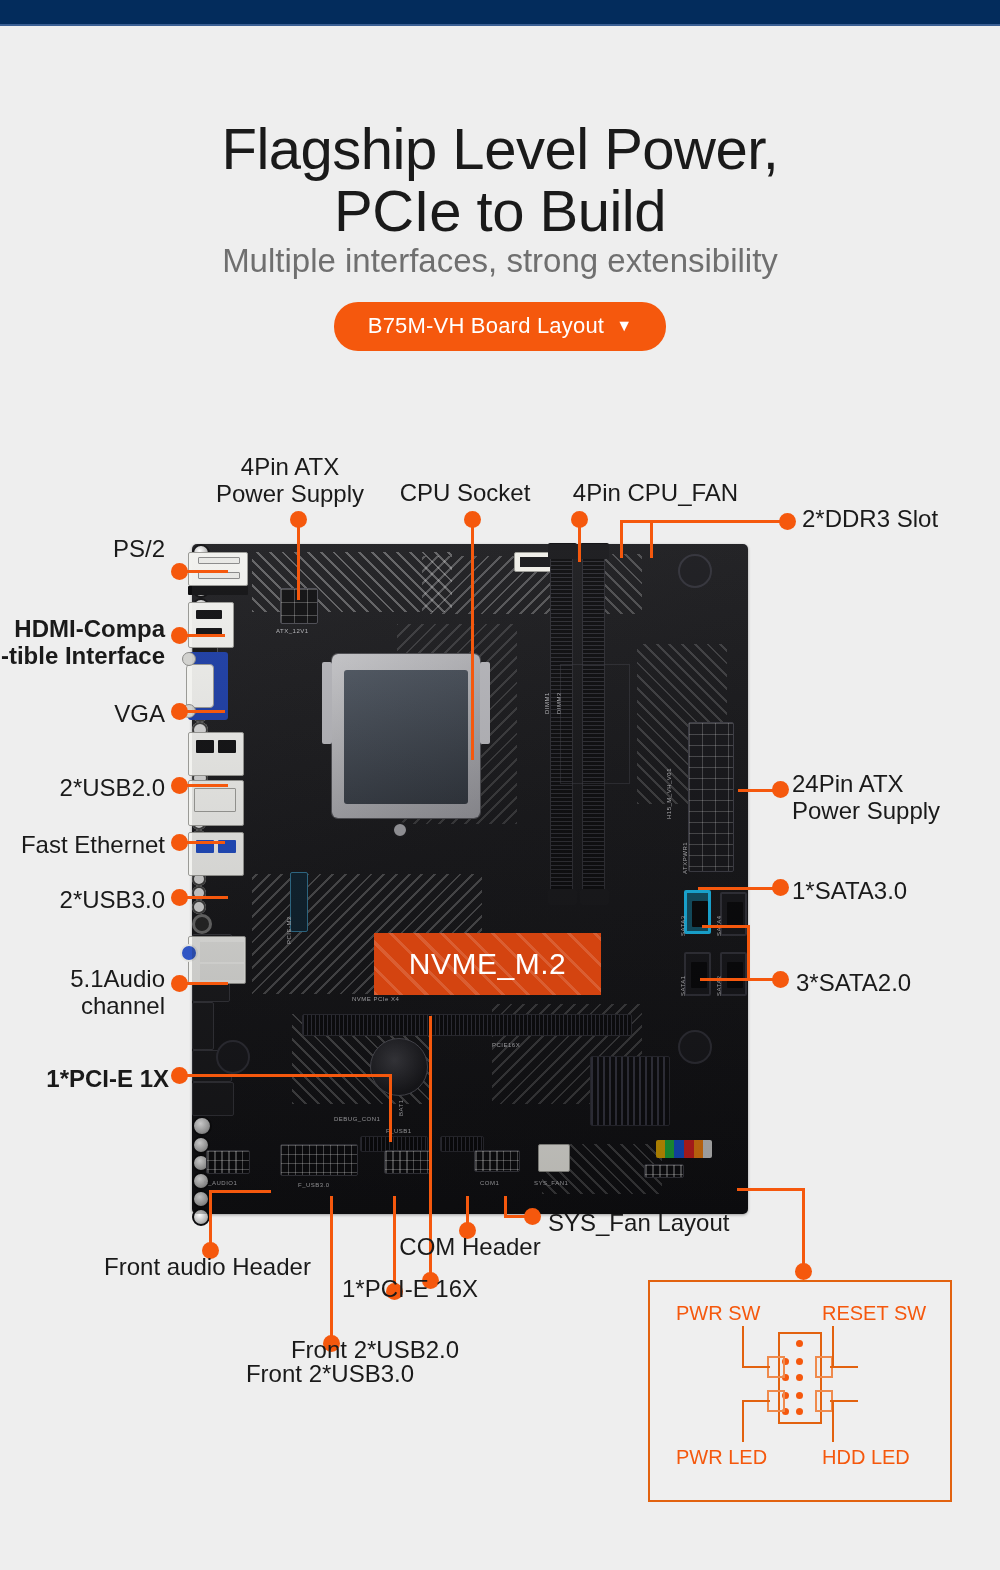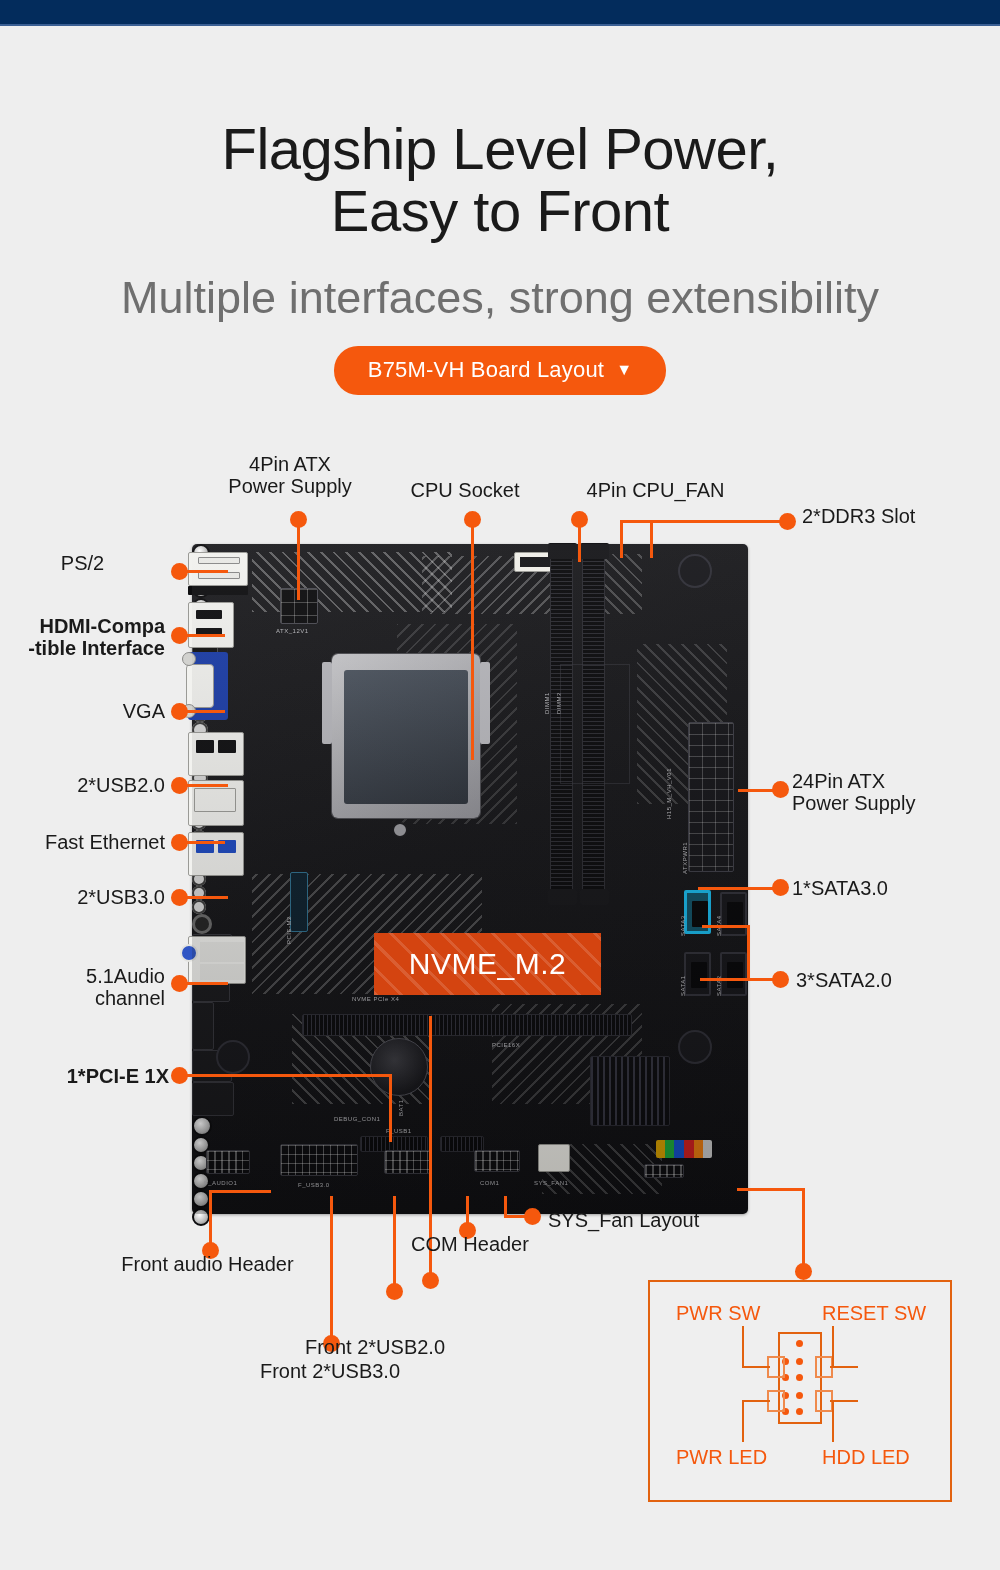--- a/index.html
+++ b/index.html
@@ -21,21 +21,21 @@
     background:#3a5f93;
   }
 
   
   .header { position:absolute; left:0; top:26px; width:1000px; text-align:center; }
   .title {
     font-size:58px; line-height:62px; color:#1a1a1a; font-weight:400;
     margin-top:92px; letter-spacing:-0.5px;
   }
   .subtitle {
-    font-size:45px; color:#6f6f6f; margin-top:30px; font-weight:400;
+    font-size:33px; color:#6f6f6f; font-weight:400;
   }
   .pill-wrap { margin-top:22px; }
   .pill {
     display:inline-block; background:#f5580d; color:#ffffff;
     font-size:22px; padding:11px 34px 12px 34px; border-radius:24px;
     letter-spacing:0.2px;
   }
   .pill .caret { font-size:16px; margin-left:12px; position:relative; top:-2px; }
 
   
@@ -144,21 +144,21 @@
   .nvme-banner{
     position:absolute; left:374px; top:933px; width:227px; height:62px;
     background:#d44410;
     background-image:repeating-linear-gradient(45deg, rgba(255,255,255,.14) 0 3px, transparent 3px 18px);
     display:flex; align-items:center; justify-content:center;
   }
   .nvme-banner span{ color:#fff; font-size:30px; letter-spacing:.5px; font-weight:400; }
 
   
   .lbl {
-    position:absolute; color:#1a1a1a; font-size:20px; line-height:22px; white-space:pre-line;
+    position:absolute; color:#1a1a1a; font-size:24px; line-height:27px; white-space:pre-line;
   }
   .lbl.r { text-align:right; }
   .lbl.c { text-align:center; }
   .dot {
     position:absolute; width:17px; height:17px; border-radius:50%; background:#f5580d;
   }
   .ln { position:absolute; background:#f5580d; }
   .ln.h { height:3px; }
   .ln.v { width:3px; }
 
@@ -178,21 +178,21 @@
 </style>
 </head>
 <body>
 
 <div class="topbar"></div>
 <div class="topbar-edge"></div>
 
 <div class="header">
   <div class="title">
     <div>Flagship Level Power,</div>
-    <div>Easy to Front</div>
+    <div>PCIe to Build</div>
   </div>
   <div class="subtitle">Multiple interfaces, strong extensibility</div>
   <div class="pill-wrap">
     <div class="pill"><span>B75M-VH  Board Layout</span><span class="caret">▼</span></div>
   </div>
 </div>
 
 <div class="stage">
 
   <div class="pcb">
@@ -365,21 +365,21 @@
   <div class="lbl c" style="left:568px;top:479px;width:175px;">4Pin CPU_FAN</div>
   <div class="ln v" style="left:578px;top:520px;height:42px;"></div>
   <div class="dot" style="left:571px;top:511px;"></div>
 
   <div class="ln v" style="left:620px;top:520px;height:38px;"></div>
   <div class="ln v" style="left:650px;top:520px;height:38px;"></div>
   <div class="ln h" style="left:620px;top:520px;width:165px;"></div>
   <div class="dot" style="left:779px;top:513px;"></div>
   <div class="lbl" style="left:802px;top:505px;width:200px;">2*DDR3 Slot</div>
 
-  <div class="lbl r" style="left:0px;top:552px;width:165px;text-align:center;">PS/2</div>
+  <div class="lbl r" style="left:0px;top:535px;width:165px;">PS/2</div>
   <div class="ln h" style="left:183px;top:570px;width:45px;"></div>
   <div class="dot" style="left:171px;top:563px;"></div>
 
   <div class="lbl r" style="left:0px;top:615px;width:165px;font-weight:bold;">HDMI-Compa
 -tible Interface</div>
   <div class="ln h" style="left:183px;top:634px;width:42px;"></div>
   <div class="dot" style="left:171px;top:627px;"></div>
 
   <div class="lbl r" style="left:0px;top:700px;width:165px;">VGA</div>
   <div class="ln h" style="left:183px;top:710px;width:42px;"></div>
@@ -430,20 +430,21 @@
   <div class="ln v" style="left:330px;top:1196px;height:146px;"></div>
   <div class="dot" style="left:323px;top:1335px;"></div>
   <div class="lbl c" style="left:200px;top:1360px;width:260px;">Front 2*USB3.0</div>
 
   <div class="ln v" style="left:393px;top:1196px;height:94px;"></div>
   <div class="dot" style="left:386px;top:1283px;"></div>
   <div class="lbl c" style="left:230px;top:1336px;width:290px;">Front 2*USB2.0</div>
 
   <div class="ln v" style="left:429px;top:1016px;height:264px;"></div>
   <div class="dot" style="left:422px;top:1272px;"></div>
+  <div class="lbl c" style="left:265px;top:1275px;width:290px;">1*PCI-E 16X</div>
 
   <div class="ln v" style="left:466px;top:1196px;height:32px;"></div>
   <div class="dot" style="left:459px;top:1222px;"></div>
   <div class="lbl c" style="left:370px;top:1233px;width:200px;">COM Header</div>
 
   <div class="ln v" style="left:504px;top:1196px;height:22px;"></div>
   <div class="ln h" style="left:504px;top:1215px;width:30px;"></div>
   <div class="dot" style="left:524px;top:1208px;"></div>
   <div class="lbl" style="left:548px;top:1209px;width:220px;">SYS_Fan Layout</div>
 

